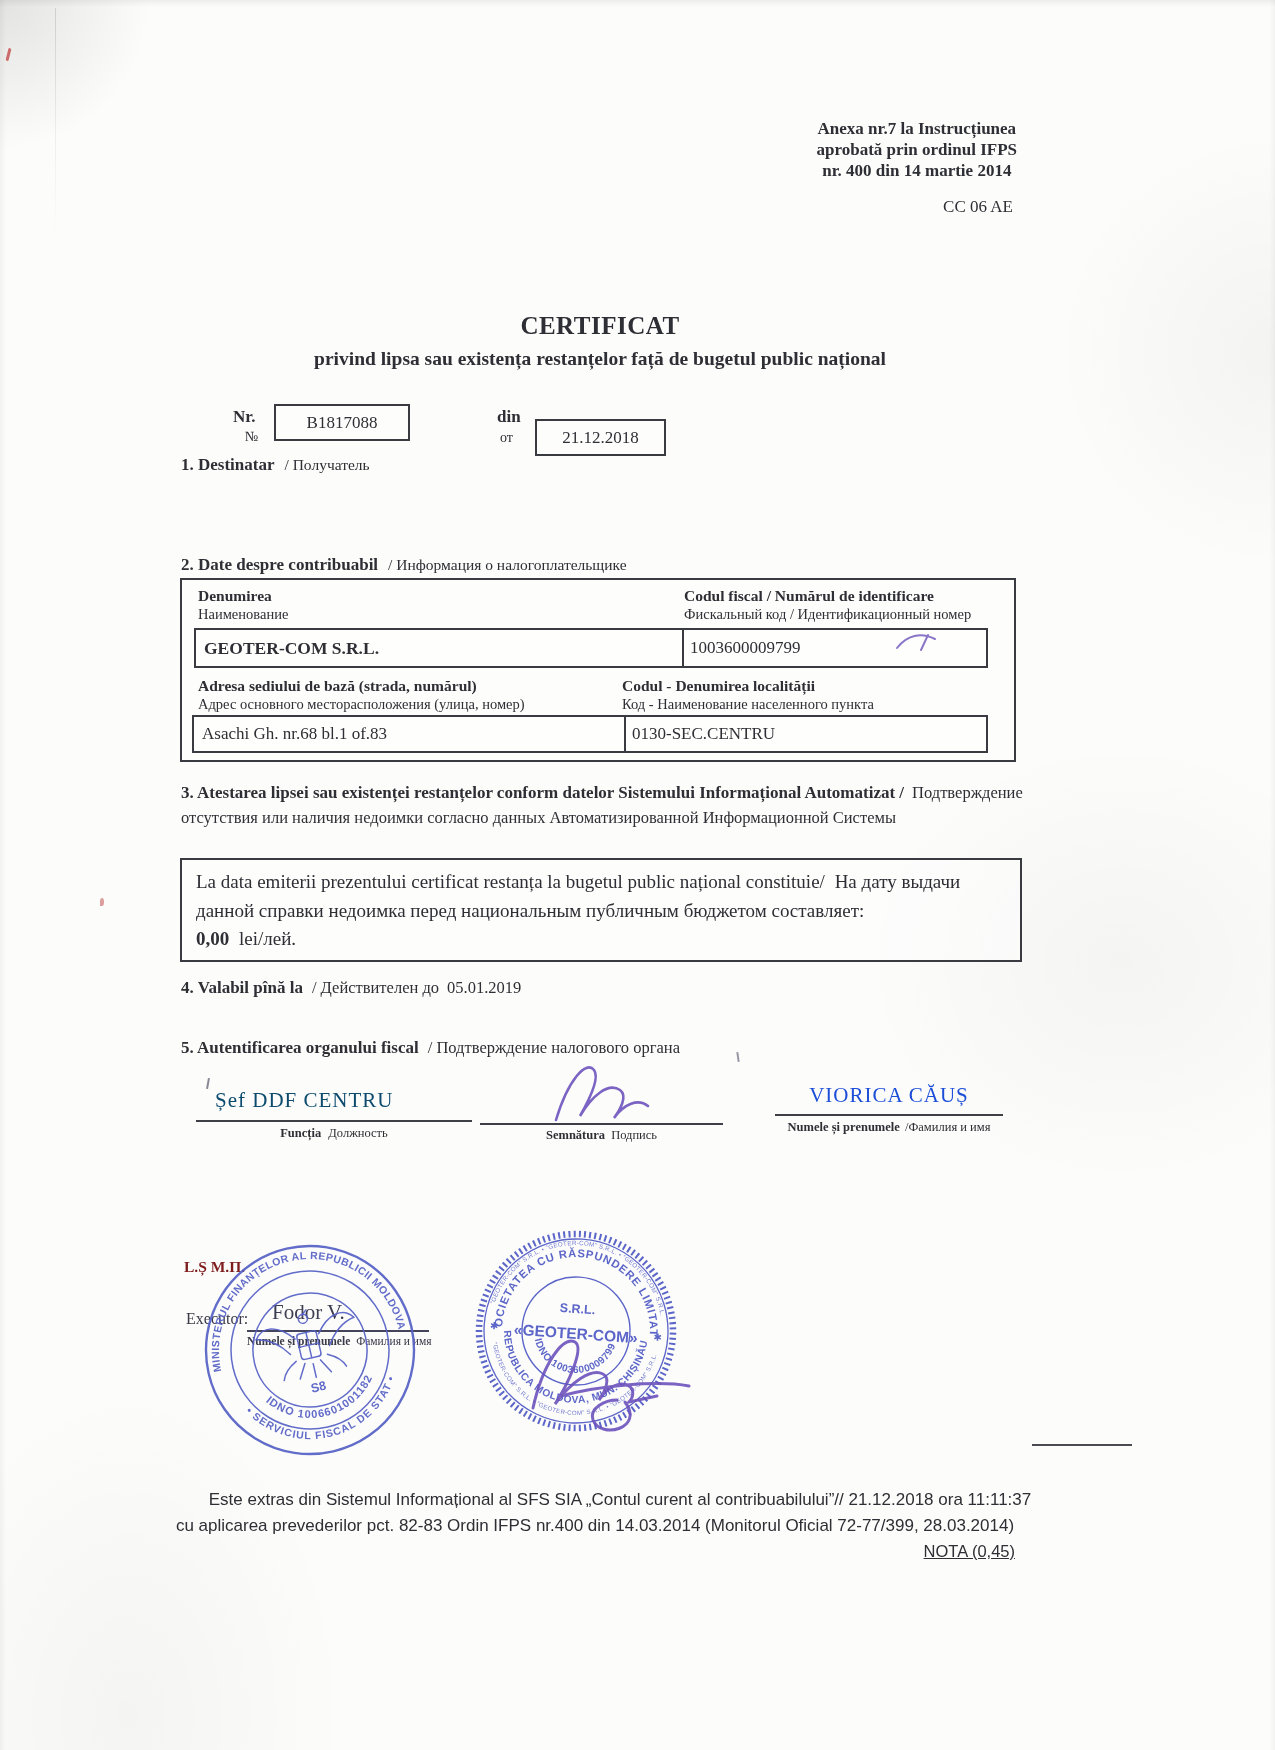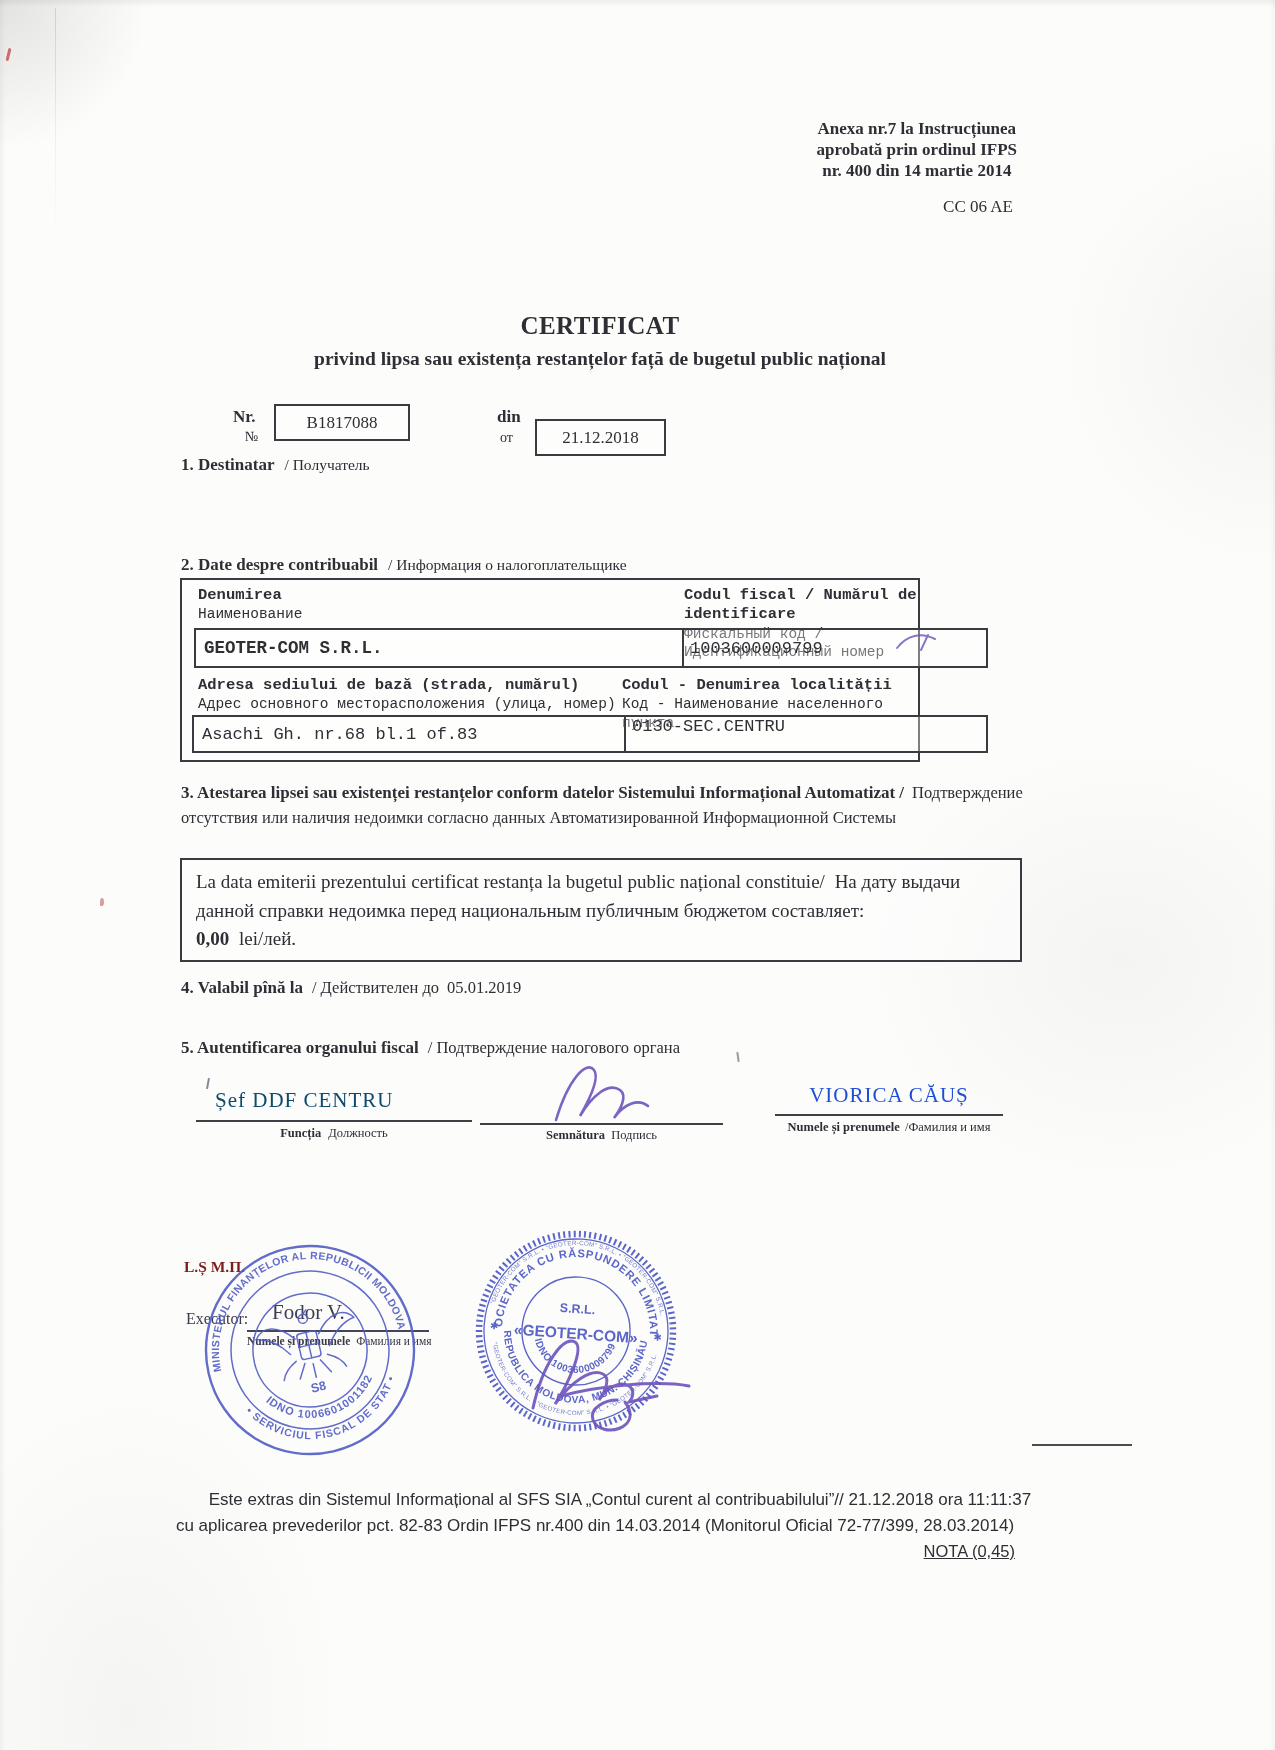--- a/index.html
+++ b/index.html
@@ -69,21 +69,21 @@
 
   <div class="abs" style="left:181px;top:455px;">
     <span class="heading-ro">1. Destinatar</span>
     <span class="heading-ru ru">/ Получатель</span>
   </div>
 
   <div class="abs" style="left:181px;top:555px;">
     <span class="heading-ro">2. Date despre contribuabil</span>
     <span class="heading-ru ru">/ Информация о налогоплательщике</span>
   </div>
-  <div class="abs box" style="left:180px;top:578px;width:740px;height:184px;font-family:Liberation Mono, monospace;">
+  <div class="abs box" style="left:180px;top:578px;width:836px;height:184px;">
     <div class="abs" style="left:16px;top:6px;">
       <span class="lbl-ro">Denumirea</span>
       <span class="lbl-ru">Наименование</span>
     </div>
     <div class="abs" style="left:502px;top:6px;">
       <span class="lbl-ro">Codul fiscal / Numărul de identificare</span>
       <span class="lbl-ru">Фискальный код / Идентификационный номер</span>
     </div>
     <div class="abs box" style="left:12px;top:48px;width:794px;height:40px;display:flex;">
       <div style="width:488px;border-right:2px solid #3a3a41;display:flex;align-items:center;">
@@ -98,21 +98,21 @@
       <span class="lbl-ru">Адрес основного месторасположения (улица, номер)</span>
     </div>
     <div class="abs" style="left:440px;top:96px;">
       <span class="lbl-ro">Codul - Denumirea localității</span>
       <span class="lbl-ru">Код - Наименование населенного пункта</span>
     </div>
     <div class="abs box" style="left:10px;top:135px;width:796px;height:38px;display:flex;">
       <div style="width:432px;border-right:2px solid #3a3a41;display:flex;align-items:center;">
         <span style="font-size:17px;margin-left:8px;">Asachi Gh. nr.68 bl.1 of.83</span>
       </div>
-      <div style="flex:1;display:flex;">
+      <div style="flex:1;display:flex;align-items:center;">
         <span style="font-size:17px;margin-left:6px;">0130-SEC.CENTRU</span>
       </div>
     </div>
   </div>
 
   <svg class="abs sig" style="left:893px;top:628px;" width="48" height="26" viewBox="0 0 48 26">
     <path d="M 4,20 C 14,7 28,4 42,11 M 28,22 l 7,-15" fill="none" stroke="currentColor" stroke-width="2" stroke-linecap="round" opacity="0.8"></path>
   </svg>
 
   <div class="abs" style="left:181px;top:780px;width:852px;line-height:1.5;">

